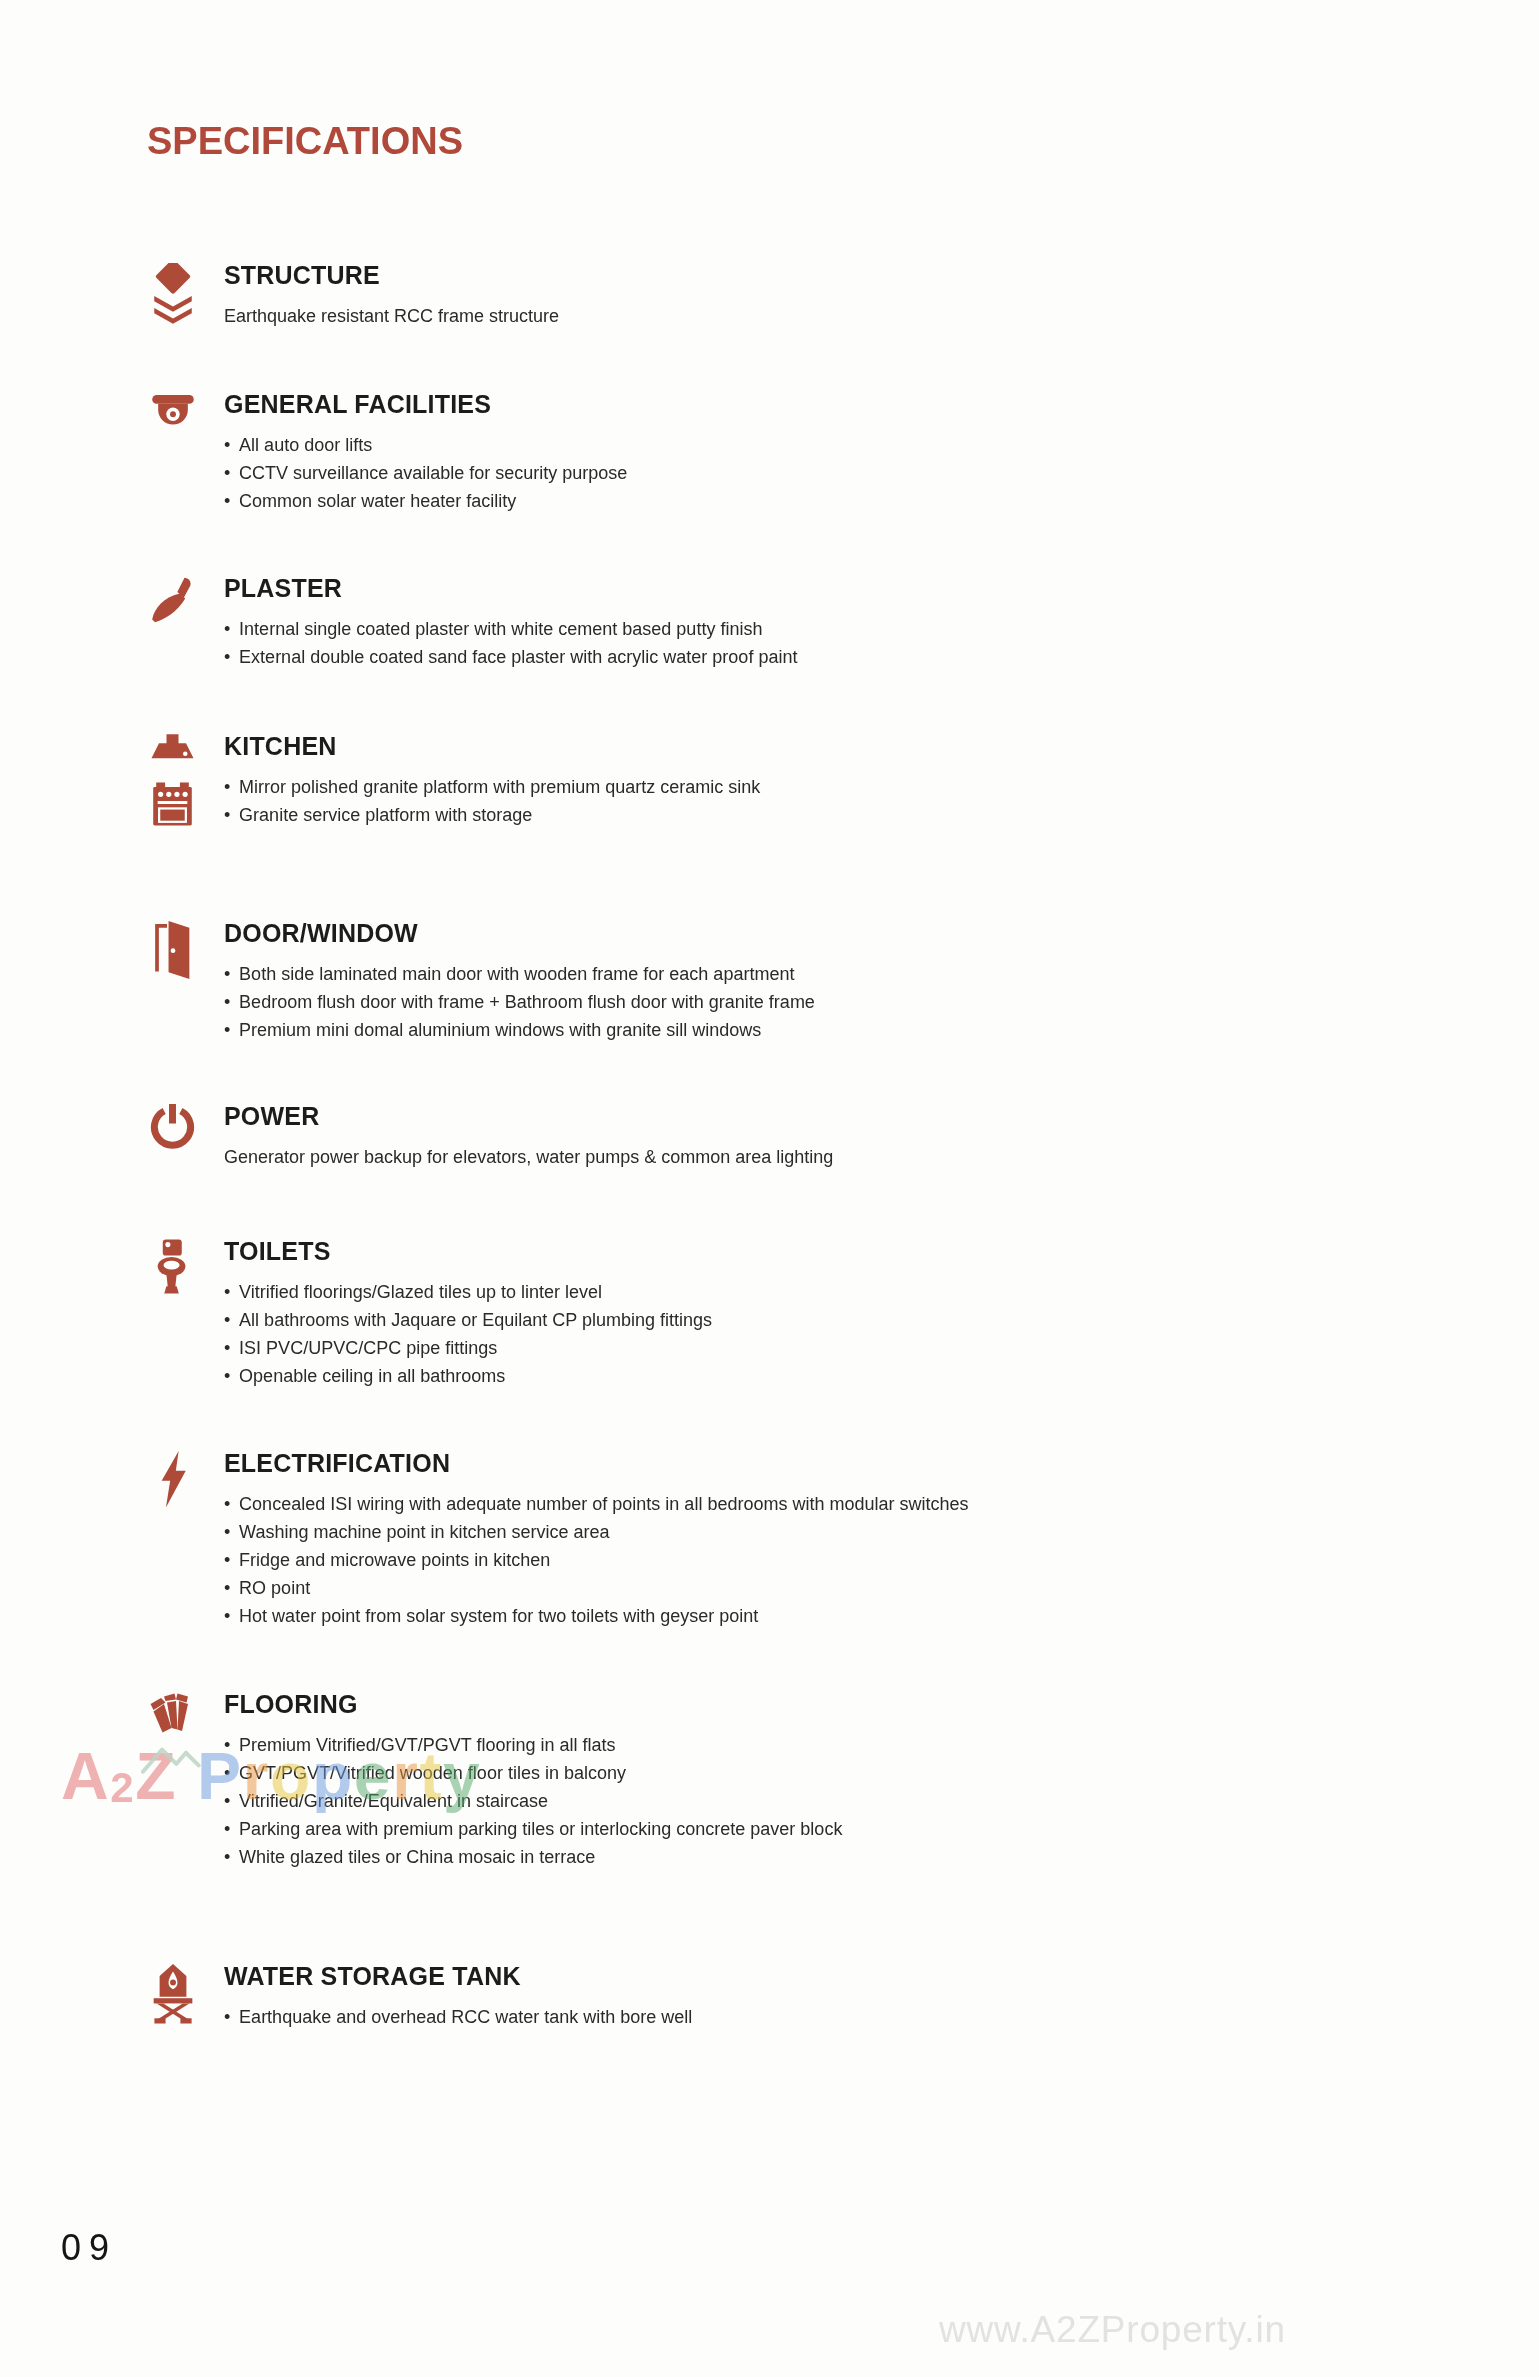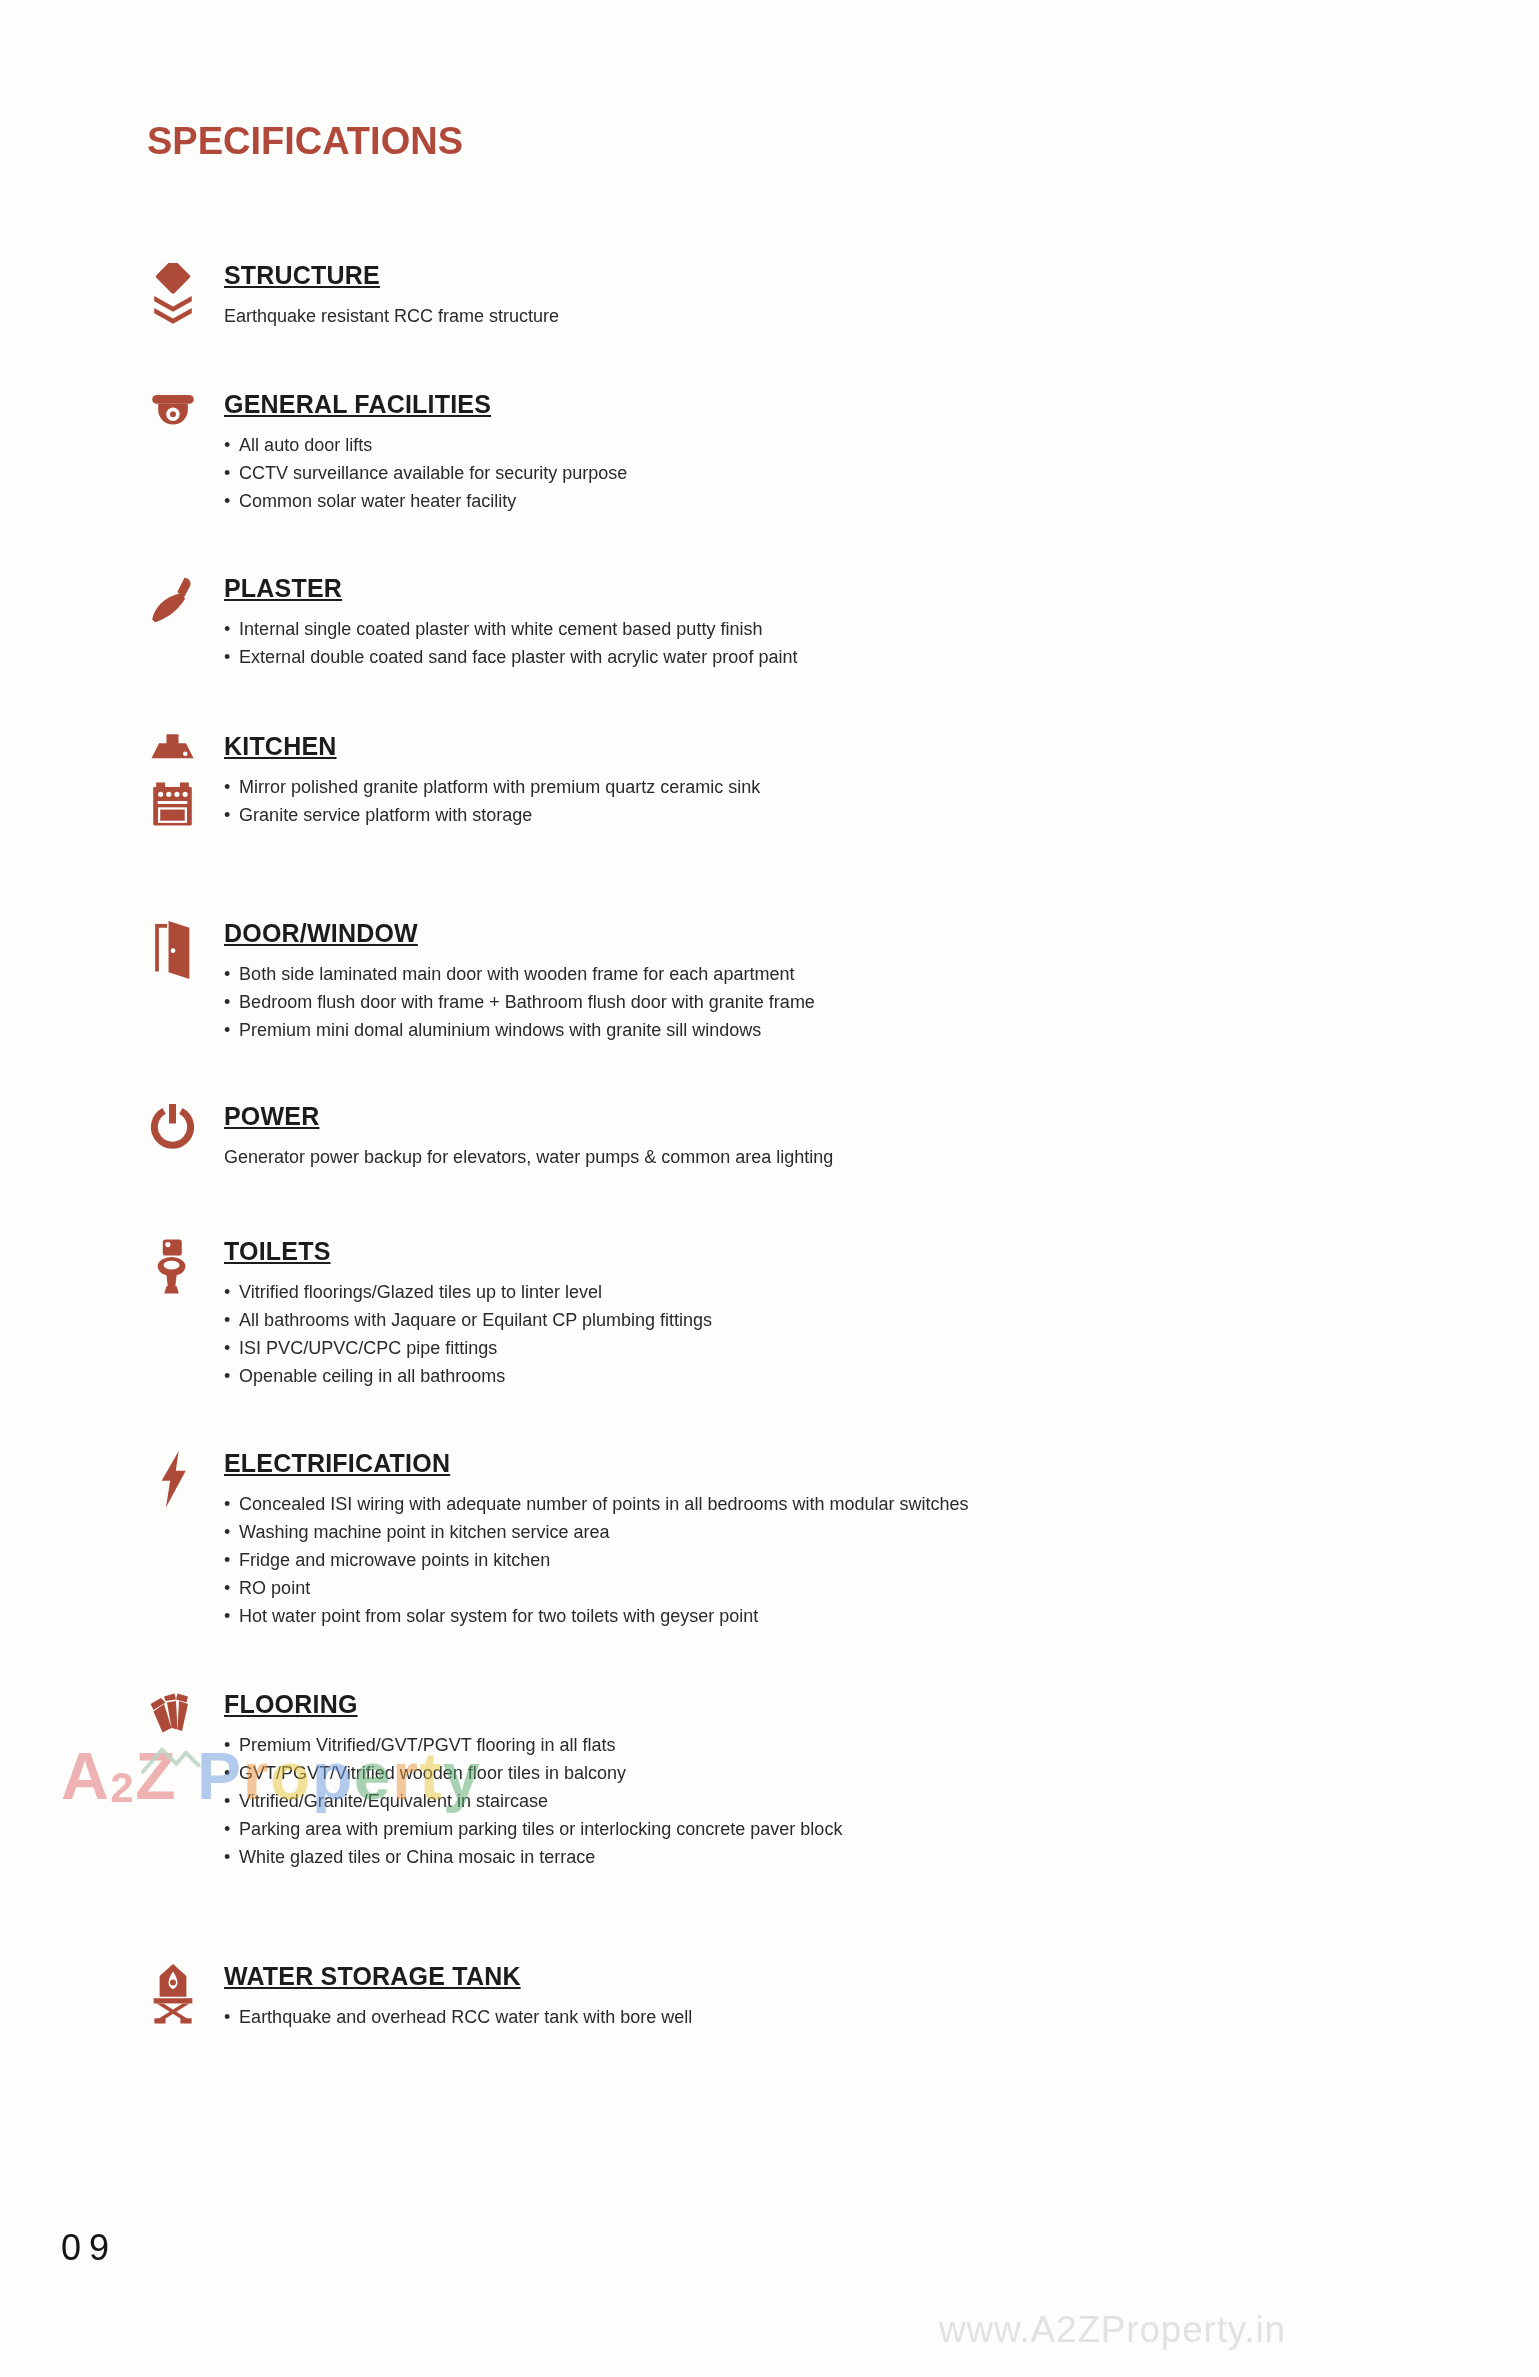--- a/index.html
+++ b/index.html
@@ -12,21 +12,21 @@
     font-size:38px;font-weight:bold;letter-spacing:0px;color:#b0493a;
   }
   .spec-section{position:absolute;left:224px;}
   .icon-col{
     position:absolute;left:-79px;top:1.6px;width:55px;
     display:flex;flex-direction:column;align-items:center;gap:21px;
   }
   .icon-col .icon{line-height:0;}
   .spec-section h2{
     margin:0 0 12px 0;font-size:25px;font-weight:bold;
-    color:#1c1c1c;letter-spacing:0.2px;text-decoration:underline;
+    color:#1c1c1c;letter-spacing:0.2px;
   }
   .spec-section ul{list-style:none;margin:0;padding:0;}
   .spec-section li{
     font-size:18px;line-height:28px;color:#2a2a2a;white-space:nowrap;
   }
   .dot{margin-right:8.8px;}
   
   #wm-center{
     position:absolute;left:61px;top:1738px;font-size:66px;font-weight:bold;
     letter-spacing:1.6px;opacity:0.5;white-space:nowrap;z-index:5;pointer-events:none;

